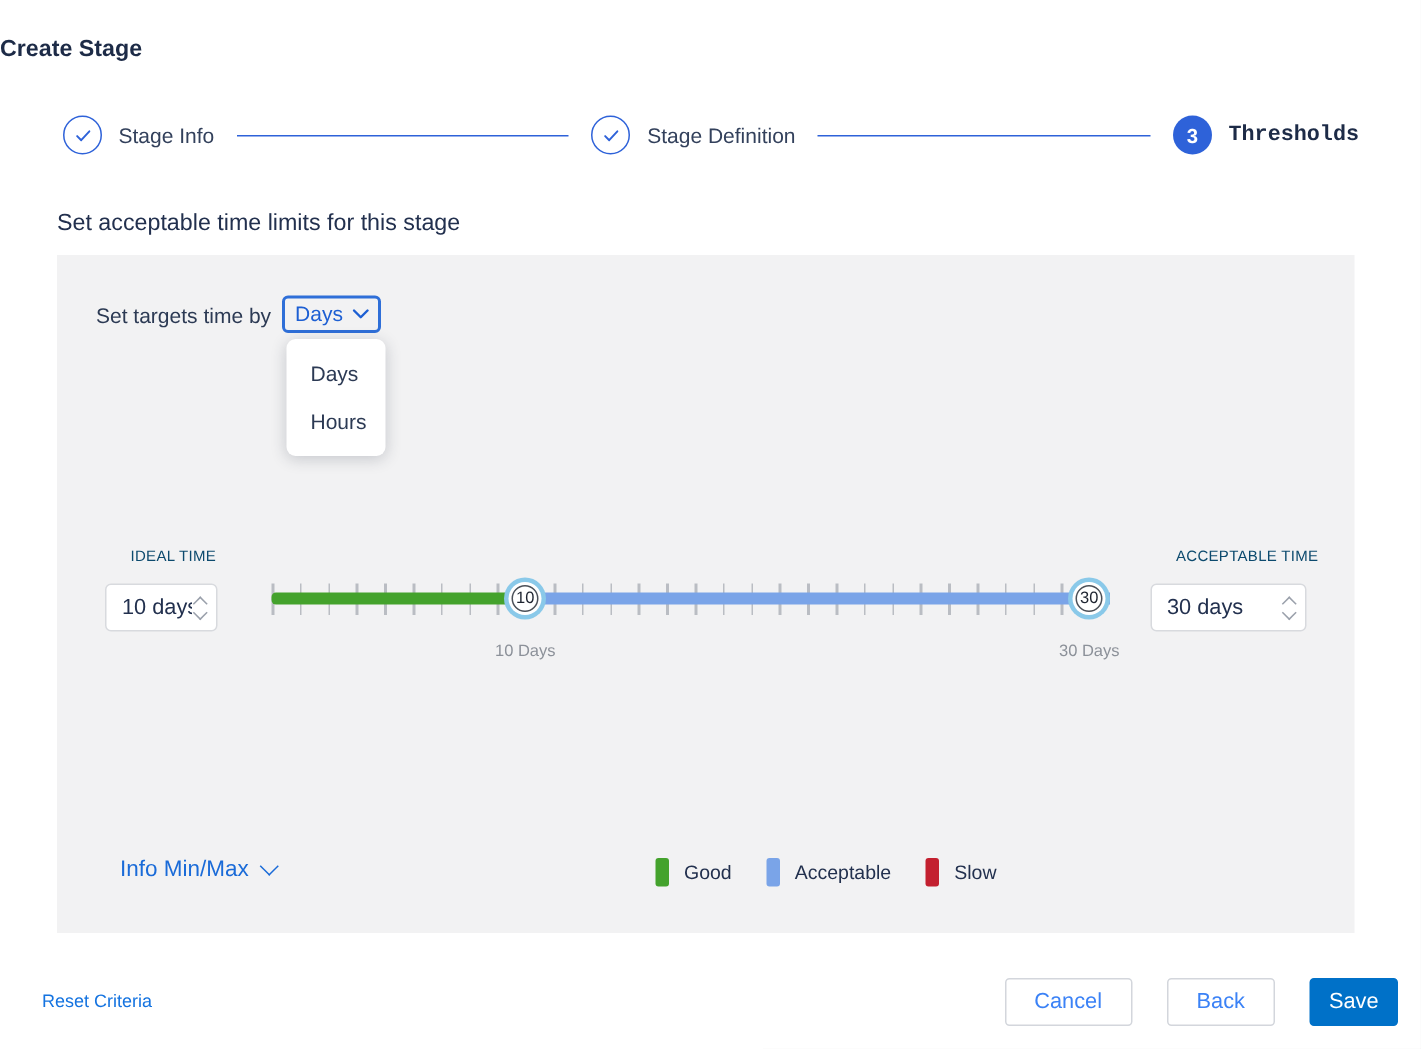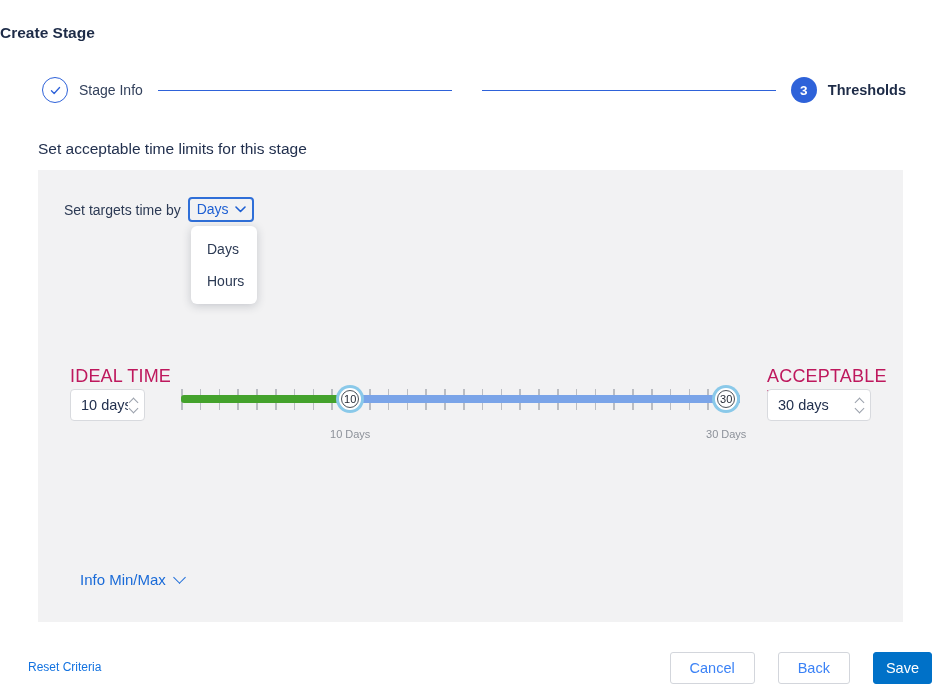--- a/index.html
+++ b/index.html
@@ -9,38 +9,38 @@
 
   .page-title { position:absolute; left:0; top:24px; font-size:15.5px; font-weight:700; color:#1d2b47; }
 
   
   .stepper { position:absolute; left:42px; right:41px; top:76px; height:28px; display:flex; align-items:center; }
   .step { display:flex; align-items:center; gap:11px; flex:0 0 auto; }
   .step-circle { width:26px; height:26px; border-radius:50%; display:flex; align-items:center; justify-content:center; flex:0 0 auto; }
   .step-circle.outlined { border:1.5px solid #2e62d9; background:#fff; }
   .step-circle.filled { background:#2e62d9; color:#fff; font-size:13.5px; font-weight:700; }
   .step-label { font-size:14px; color:#33415c; white-space:nowrap; }
-  .step.current .step-label { font-weight:700; color:#1d2b47; font-size:14.5px; }
+  .step.current .step-label { font-weight:700; color:#1d2b47; font-size:14.5px;font-family:Liberation Mono, monospace; }
   .connector { flex:1 1 auto; border-top:1.5px solid #2e62d9; margin:0 15px; }
 
   .section-heading { position:absolute; left:38px; top:140px; font-size:15.5px; font-weight:500; color:#22304e; }
 
   
   .panel { position:absolute; left:38px; top:170px; width:865px; height:452px; background:#f2f2f3; }
 
   .targets-row { position:absolute; left:26px; top:27px; display:flex; align-items:center; font-size:14px; color:#2c3a54; }
   .dropdown-trigger { margin-left:7px; display:flex; align-items:center; gap:6px; padding:2px 6px 3px 7px;
     border:2px solid #2f6fd8; border-radius:4px; color:#1d5fd3; font-size:14px; cursor:pointer; background:transparent; }
 
   .dropdown-popup { position:absolute; left:153px; top:56px; width:66px; padding:7px 0; background:#fff;
     border-radius:6px; box-shadow:0 2px 10px rgba(40,50,70,.22); z-index:10; }
   .dropdown-option { padding:8px 16px; font-size:14px; color:#2c3a54; cursor:pointer; }
 
   
-  .field-label { position:absolute; font-size:18px; letter-spacing:.2px; color:#be185d; }
+  .field-label { position:absolute; font-size:10px; letter-spacing:.2px; color:#0c4a6e;margin-left:17px; }
   .num-input { position:absolute; height:32px; background:#fff; border:1px solid #d8dade; border-radius:4px;
     display:flex; align-items:center; }
   .num-input input { border:0; outline:none; background:transparent; width:100%; height:100%;
     font-family:inherit; font-size:14.5px; color:#22304e; padding-left:10px; }
   .spinner { display:flex; flex-direction:column; gap:3px; margin:0 7px 0 2px; }
   .chev { width:7px; height:7px; border-right:1.5px solid #9aa0ab; border-bottom:1.5px solid #9aa0ab; flex:0 0 auto; }
   .chev.up { transform:rotate(-135deg); margin-bottom:-2px; }
   .chev.down { transform:rotate(45deg); margin-top:-2px; }
 
   
@@ -78,20 +78,28 @@
 <div class="stepper">
   <div class="step">
     <span class="step-circle outlined">
       <svg width="13" height="13" viewBox="0 0 24 24" fill="none">
           <path d="M4.5 12.5l5 5L19.5 6.5" stroke="#2e62d9" stroke-width="2.4" stroke-linecap="round" stroke-linejoin="round"></path>
         </svg>
     </span>
     <span class="step-label">Stage Info</span>
   </div>
   <div class="connector"></div>
+  <div class="step">
+    <span class="step-circle outlined">
+      <svg width="13" height="13" viewBox="0 0 24 24" fill="none">
+          <path d="M4.5 12.5l5 5L19.5 6.5" stroke="#2e62d9" stroke-width="2.4" stroke-linecap="round" stroke-linejoin="round"></path>
+        </svg>
+    </span>
+    <span class="step-label">Stage Definition</span>
+  </div>
   <div class="connector"></div>
   <div class="step current">
     <span class="step-circle filled">3</span>
     <span class="step-label">Thresholds</span>
   </div>
 </div>
 
 <div class="section-heading">Set acceptable time limits for this stage</div>
 
 <div class="panel">
@@ -166,20 +174,34 @@
       <span class="chev up"></span>
       <span class="chev down"></span>
     </span>
   </div>
 
   <div class="edit-minmax">
     <span>Info Min/Max</span>
     <span class="chev-blue"></span>
   </div>
 
+  <div class="legend" id="legend">
+      <div class="legend-item">
+        <span class="legend-swatch" style="background: rgb(68, 162, 44);"></span>
+        <span class="legend-label">Good</span>
+      </div>
+      <div class="legend-item">
+        <span class="legend-swatch" style="background: rgb(122, 164, 232);"></span>
+        <span class="legend-label">Acceptable</span>
+      </div>
+      <div class="legend-item">
+        <span class="legend-swatch" style="background: rgb(195, 32, 47);"></span>
+        <span class="legend-label">Slow</span>
+      </div>
+    </div>
 </div>
 
 <div class="reset-link">Reset Criteria</div>
 
 <div class="footer-buttons">
   <button class="btn ghost">Cancel</button>
   <button class="btn ghost">Back</button>
   <button class="btn primary">Save</button>
 </div>
 

